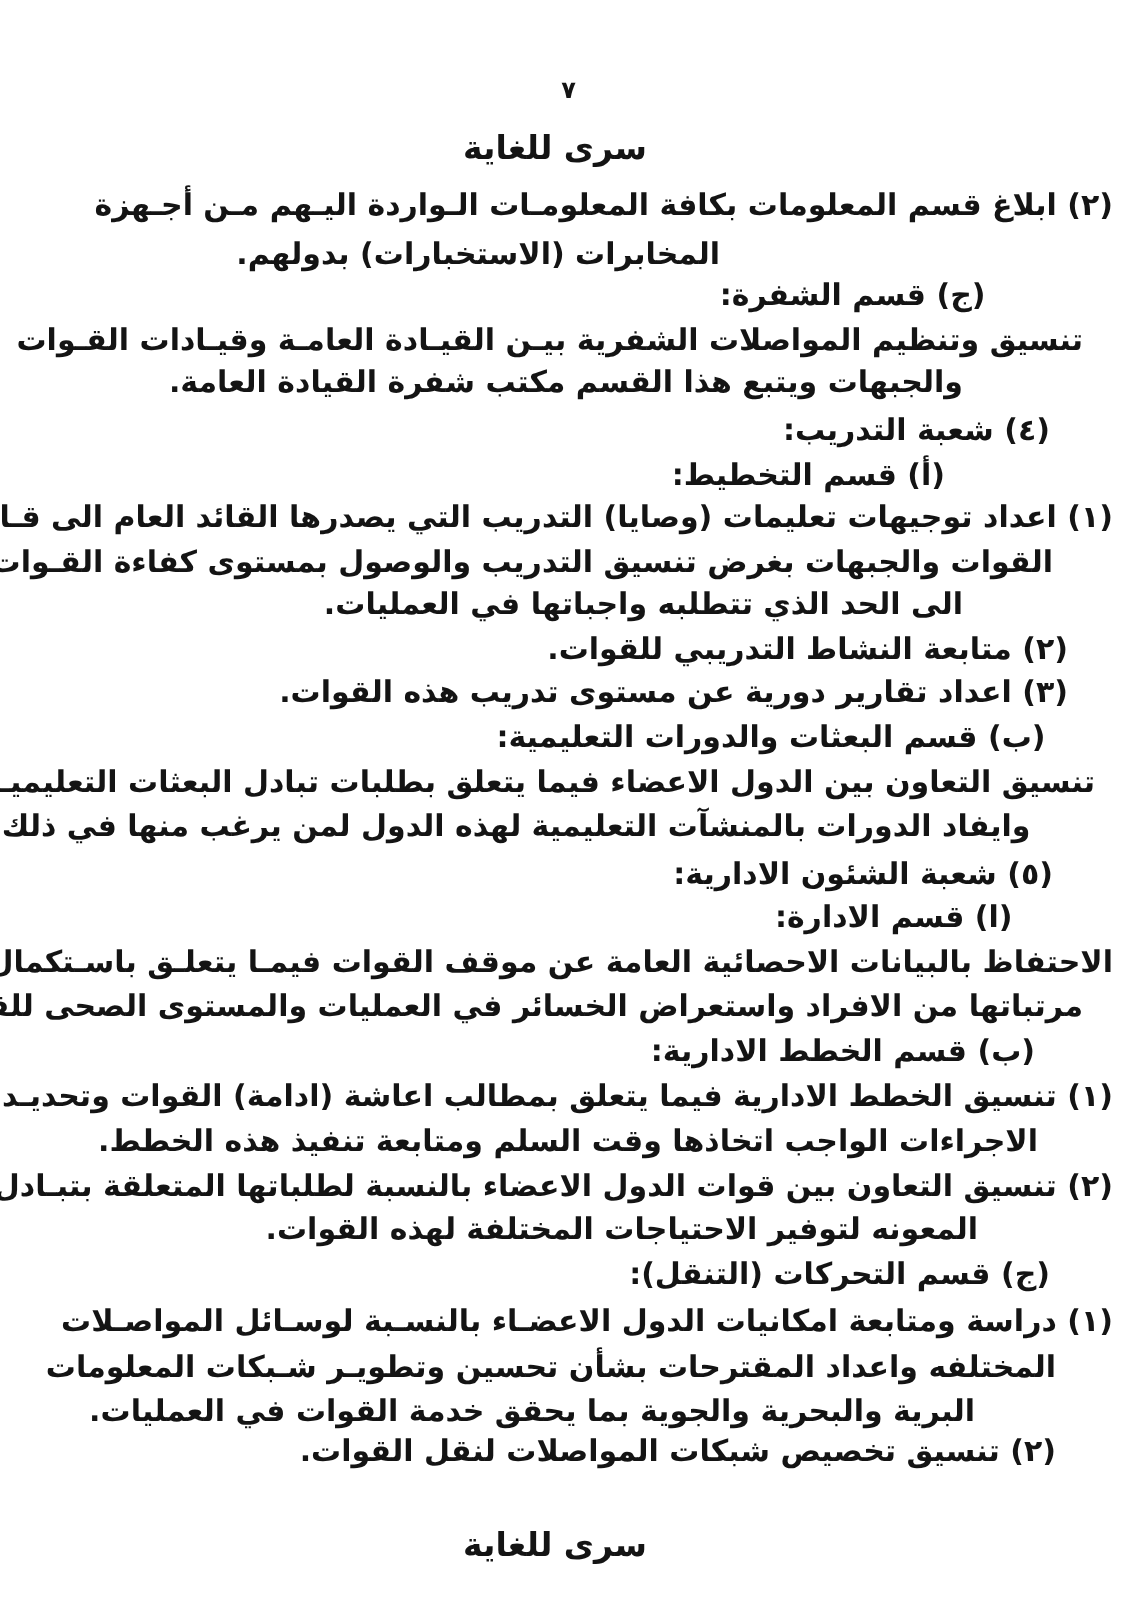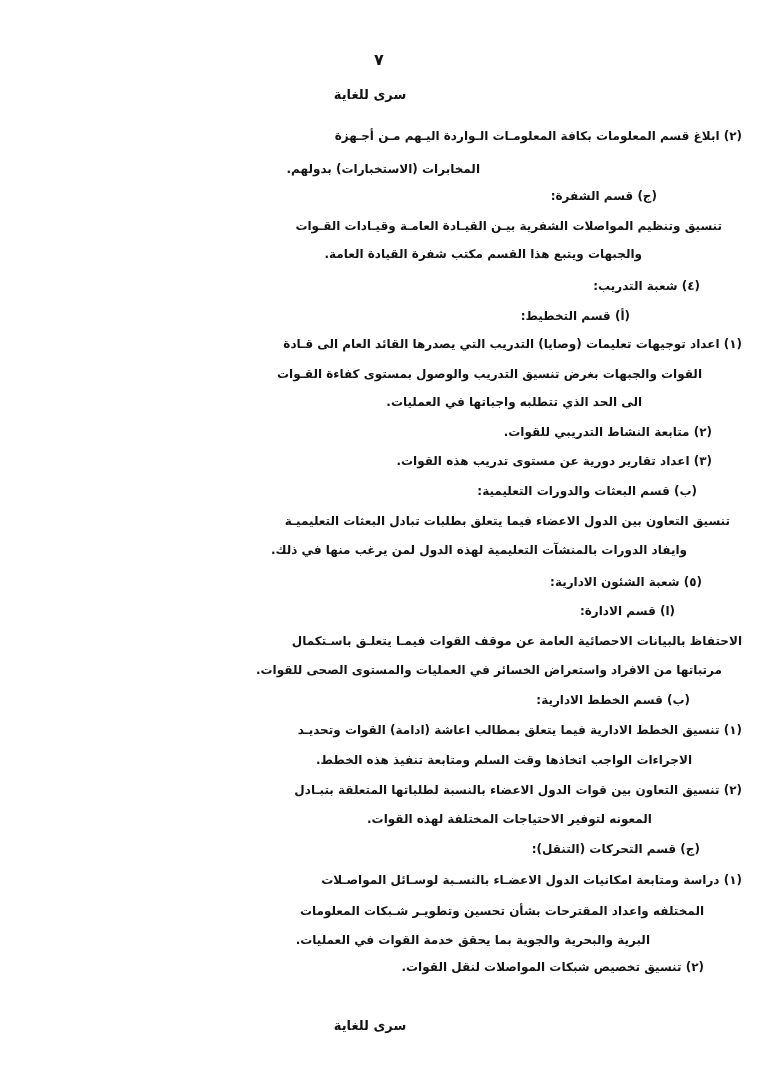--- a/index.html
+++ b/index.html
@@ -16,28 +16,28 @@
   }
   .pagenum{
     position:absolute;top:50px;left:0;right:0;
     text-align:center;
     font-size:16px;
     letter-spacing:1px;
   }
   .classification{
     position:absolute;left:0;right:18px;
     text-align:center;
-    font-size:13px;
+    font-size:22px;
   }
   .classification.header{top:87px;}
   .classification.footer{top:1018px;}
   .line{
     position:absolute;
     white-space:nowrap;
-    font-size:12px;
+    font-size:20px;
     line-height:24px;
   }
 </style>
 </head>
 <body>
 
 <div class="page">
   <div class="pagenum">٧</div>
   <div class="classification header">سرى للغاية</div>
   <div id="doc-body">

